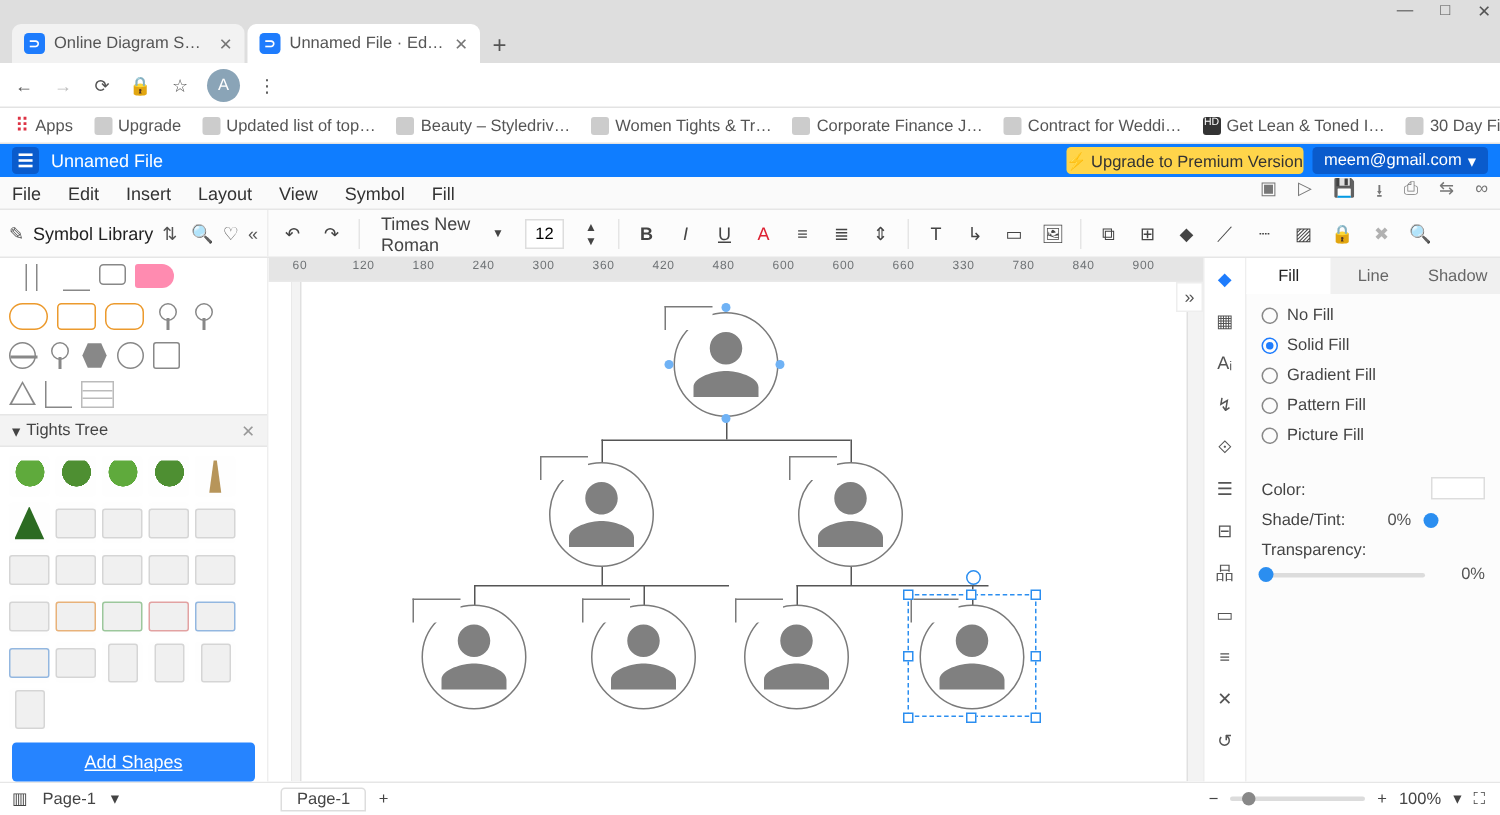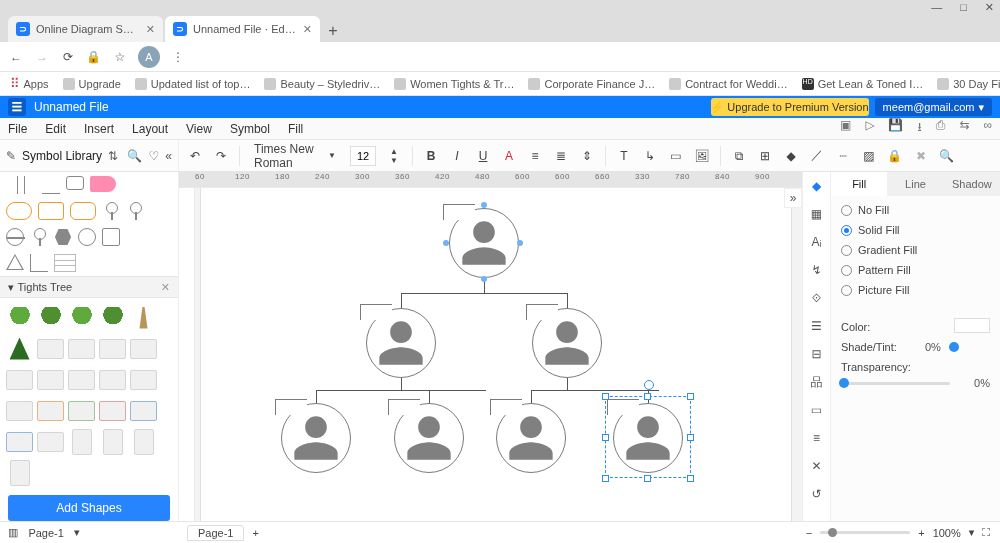--- a/index.html
+++ b/index.html
@@ -62,21 +62,21 @@
   .grid-item{width:27px;height:27px;background:#fefefe;display:flex;align-items:center;justify-content:center;border-radius:2px;}
   .tree{width:20px;height:22px;}
   .tree.g1{background:radial-gradient(circle at 50% 35%,#5faa3c 55%,transparent 56%);}
   .tree.g2{background:radial-gradient(circle at 50% 35%,#4e8f32 55%,transparent 56%);}
   .tree.g3{background:linear-gradient(#2c6b22,#2c6b22);clip-path:polygon(50% 0,100% 100%,0 100%);} 
   .card{width:27px;height:20px;background:#f0f0f0;border:1px solid #d5d5d5;border-radius:2px;}
   .card.ob{border-color:#e8b27a;}
   .card.gb{border-color:#9cc79c;}
   .card.bb{border-color:#93b7e0;}
   .card.rb{border-color:#e2a2a2;}
-  .add-btn{margin:auto 8px 0;background:#2684ff;color:#fff;border:none;border-radius:3px;height:26px;font-size:12px;cursor:pointer;}
+  .add-btn{margin:auto 8px 0;background:#2684ff;color:#fff;border:none;border-radius:3px;height:26px;font-size:12px;cursor:pointer;text-decoration:underline;}
   
   .canvas-col{flex:1;display:flex;flex-direction:column;background:#f7f7f7;overflow:hidden;position:relative;}
   .ruler-h{height:16px;background:#e5e5e5;border-bottom:1px solid #e9e9e9;color:#6e7275;font-size:8px;display:flex;padding-left:16px;letter-spacing:0.5px;}
   .ruler-h span{width:40px;display:inline-block;text-align:left;}
   .canvas-inner{flex:1;display:flex;overflow:hidden;}
   .ruler-v{width:16px;background:#fff;border-right:1px solid #e9e9e9;}
   .paper-area{flex:1;background:#f3f3f3;position:relative;overflow:hidden;}
   .paper{position:absolute;left:6px;top:0;width:590px;height:100%;background:#fff;box-shadow:0 0 0 1px #e0e0e0;}
   
   .pnode{position:absolute;}

